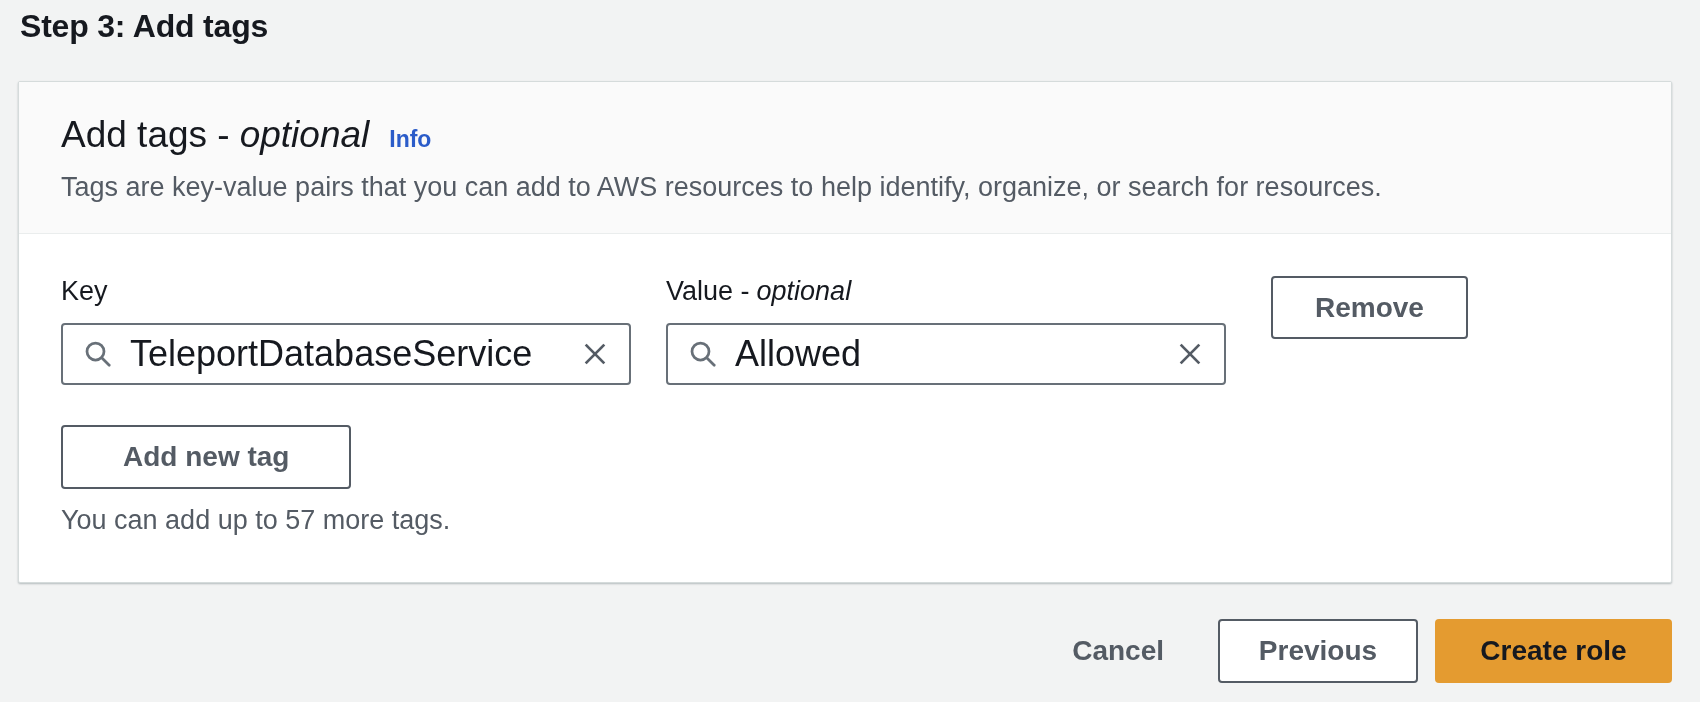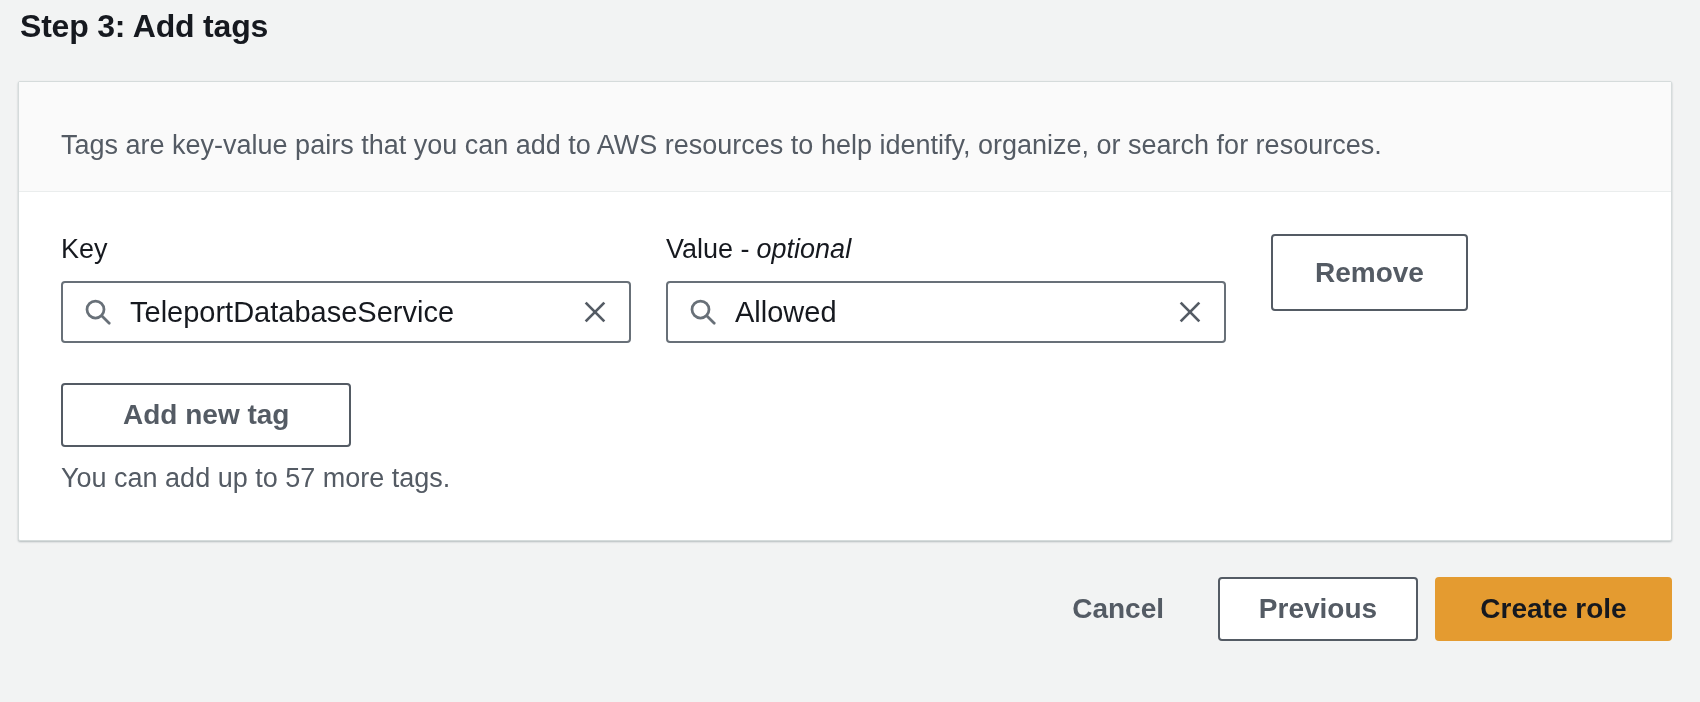--- a/index.html
+++ b/index.html
@@ -52,37 +52,37 @@
   .col-value{width:560px;margin-right:45px;}
   .field-label{font-size:27px;color:var(--text_primary);margin-bottom:16px;}
   .field-label .opt{font-style:italic;margin-left:7px;}
   .input-box{
     height:62px;border:2px solid var(--input_border);border-radius:4px;
     background:#fff;display:flex;align-items:center;
     padding:0 16px 0 20px;
   }
   .input-box input{
     border:none;outline:none;background:transparent;
-    font-family:inherit;font-size:29px;color:var(--text_primary);
+    font-family:inherit;font-size:36px;color:var(--text_primary);
     flex:1;min-width:0;padding:0;
   }
   .search-icon{width:30px;height:30px;color:var(--input_border);margin-right:17px;flex:none;}
   .clear-btn{
     width:36px;height:36px;flex:none;margin-left:10px;
     background:none;border:none;padding:2px;cursor:pointer;color:var(--text_secondary);
   }
   .clear-btn svg{width:100%;height:100%;display:block;}
   .btn{
     font-family:inherit;font-size:28px;font-weight:700;
     border-radius:4px;cursor:pointer;
   }
   .btn-secondary{
     background:#fff;border:2px solid var(--button_border);color:var(--text_secondary);
   }
-  .remove-btn{height:77px;padding:0 42px;}
+  .remove-btn{height:63px;padding:0 42px;}
   .add-btn{margin-top:40px;height:64px;padding:0 60px;display:inline-block;}
   .remaining{margin-top:16px;font-size:27px;color:var(--text_secondary);}
   .footer{
     display:flex;justify-content:flex-end;
     margin:36px 28px 0 0;
   }
   .cancel-link{
     font-size:28px;font-weight:700;color:var(--text_secondary);
     background:none;border:none;padding:0;margin-right:54px;cursor:pointer;
     font-family:inherit;
@@ -93,20 +93,24 @@
     background:var(--primary_button);color:var(--text_primary);
   }
 </style>
 </head>
 <body>
 
 <h1 class="page-title">Step 3: Add tags</h1>
 
 <div class="card">
   <div class="card-header">
+    <div class="card-title-row">
+      <div class="card-title"><span>Add tags -</span><span class="opt">optional</span></div>
+      <a class="info-link">Info</a>
+    </div>
     <div class="card-desc">Tags are key-value pairs that you can add to AWS resources to help identify, organize, or search for resources.</div>
   </div>
 
   <div class="card-body">
     <div class="tag-row">
       <div class="col-key">
         <div class="field-label">Key</div>
         <div class="input-box">
           <svg class="search-icon" viewBox="0 0 24 24" fill="none">
             <circle cx="10" cy="10" r="6.8" stroke="currentColor" stroke-width="2.2"></circle>

